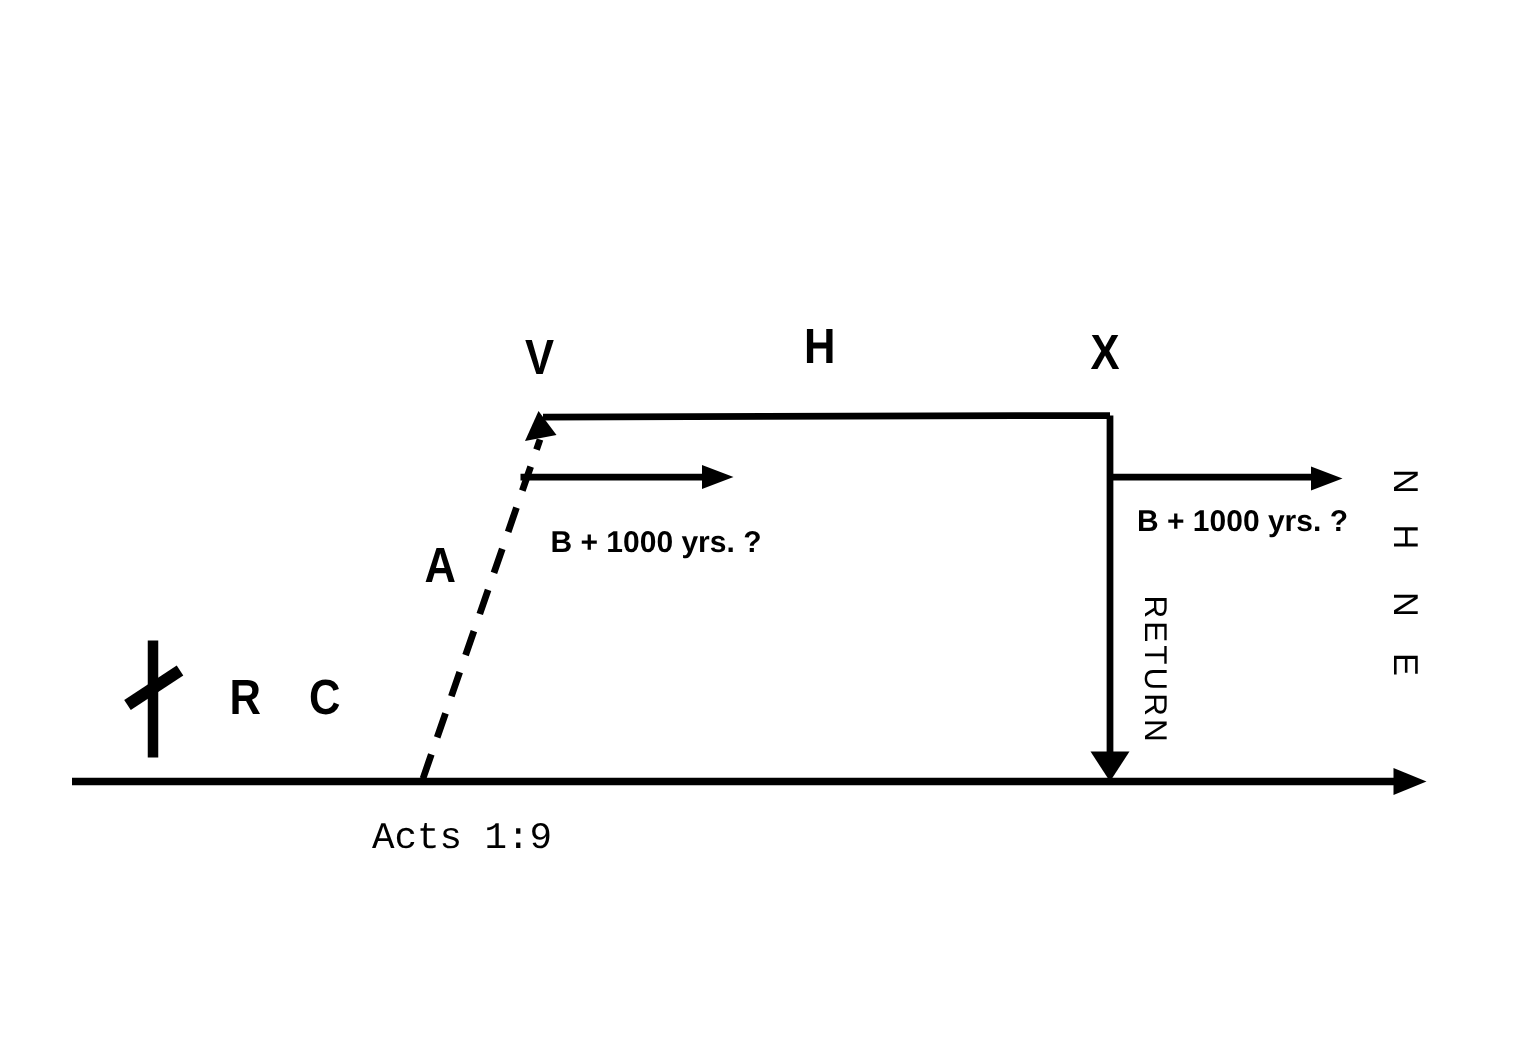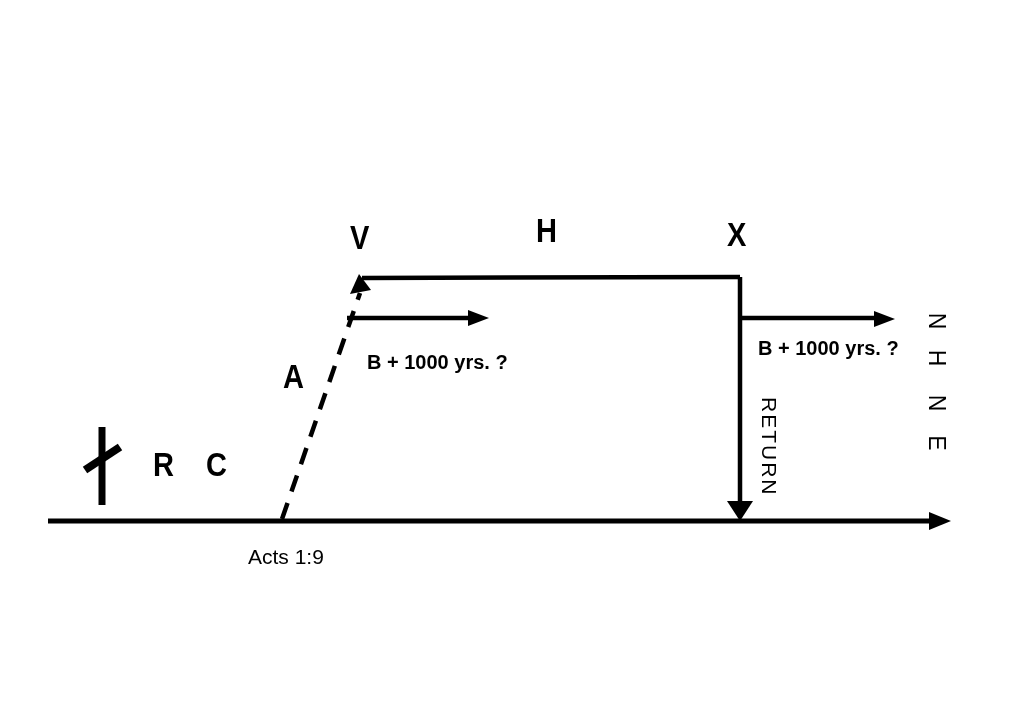--- a/index.html
+++ b/index.html
@@ -28,22 +28,23 @@
     white-space: nowrap;
   }
   .node-letter {
     font-weight: bold;
     font-size: 33px;
     letter-spacing: 0;
     transform: scaleX(0.88);
     transform-origin: left top;
   }
   .ref-text {
-    font-size: 21px;
+    font-size: 25px;
     font-weight: normal;
+    font-family: Liberation Mono, monospace;
   }
   .mill-text {
     font-size: 20px;
     font-weight: bold;
   }
   .vertical-text {
     writing-mode: vertical-rl;
     font-size: 21px;
     letter-spacing: 2px;
     font-weight: normal;

